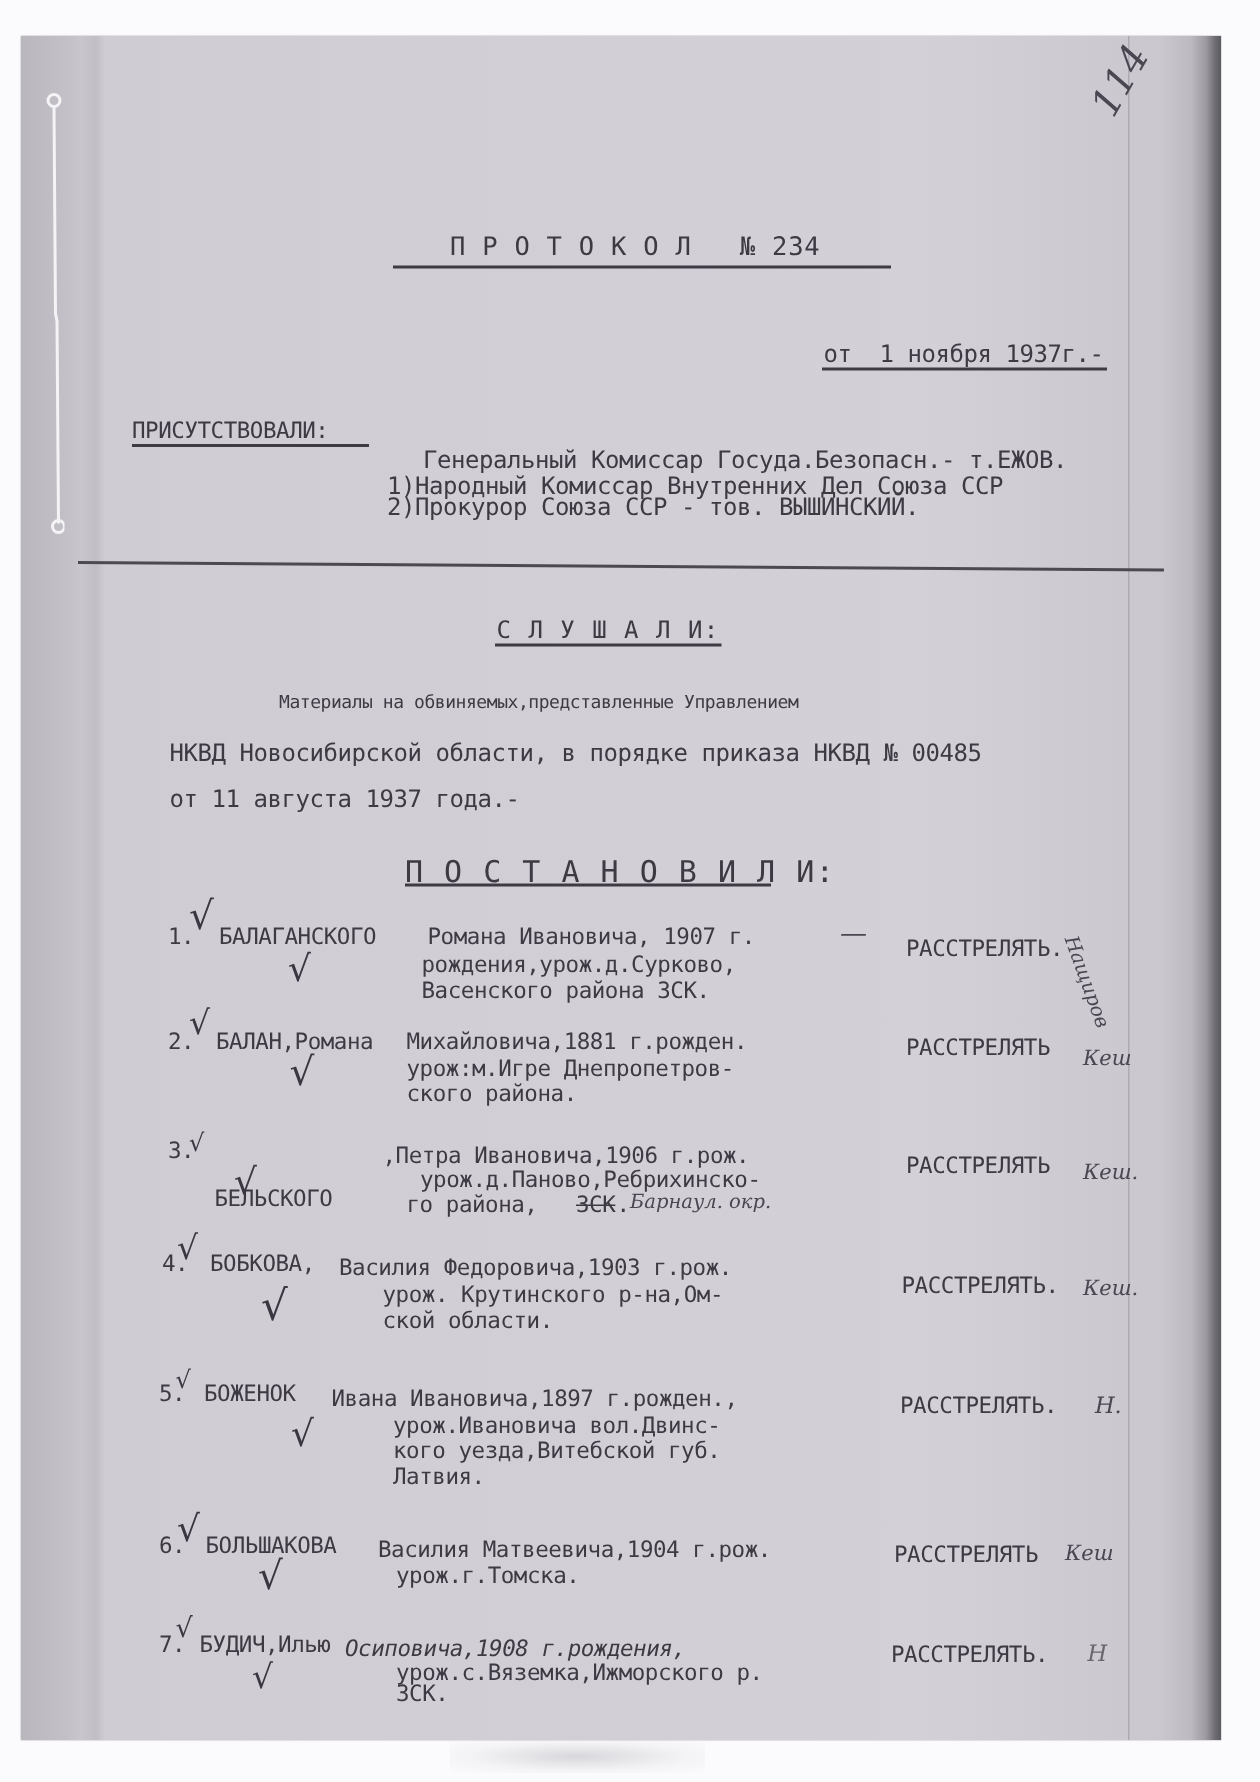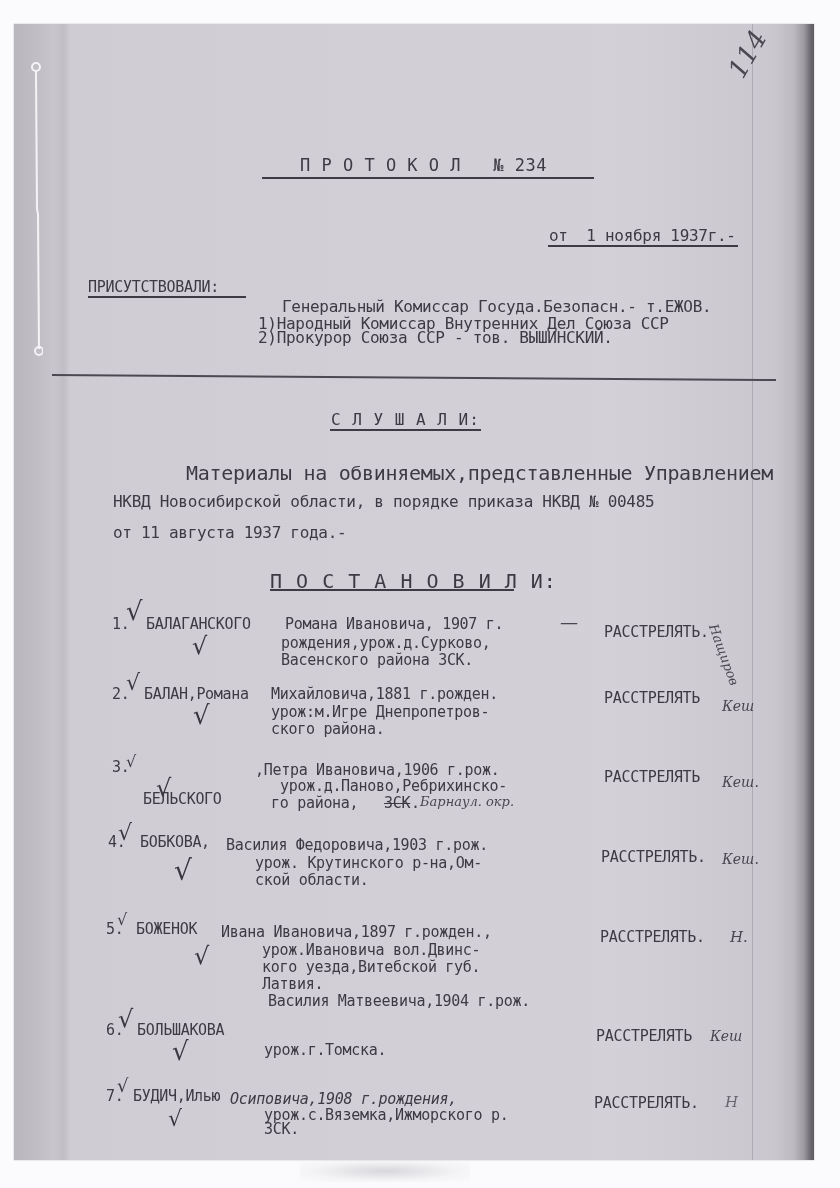--- a/index.html
+++ b/index.html
@@ -111,21 +111,21 @@
   <div class="typed" style="left:88px; top:278px;">ПРИСУТСТВОВАЛИ:</div>
   <div class="underline" style="left:88px; top:296px; width:158px; height:1.5px;"></div>
   <div class="typed" style="left:258px; top:280px; font-size:16px;margin-top:34px;">1)Народный Комиссар Внутренних Дел Союза ССР</div>
   <div class="typed" style="left:282px; top:297px; font-size:16px;">Генеральный Комиссар Госуда.Безопасн.- т.ЕЖОВ.</div>
   <div class="typed" style="left:258px; top:328px; font-size:16px;">2)Прокурор Союза ССР - тов. ВЫШИНСКИЙ.</div>
 
   <div class="underline" style="left:52px; top:374px; width:724px; height:1.5px; transform:rotate(0.4deg); transform-origin:left center; background:#4c4953;"></div>
 
   <div class="typed" style="left:331px; top:410px; font-size:16px; letter-spacing:1px;">С Л У Ш А Л И:</div>
   <div class="underline" style="left:330px; top:429px; width:151px; height:2px;"></div>
-  <div class="typed" style="left:186px; top:461px; font-size:20px;">Материалы на обвиняемых,представленные Управлением</div>
+  <div class="typed" style="left:186px; top:461px; font-size:12px;">Материалы на обвиняемых,представленные Управлением</div>
   <div class="typed" style="left:113px; top:492px; font-size:16px;">НКВД Новосибирской области, в порядке приказа НКВД № 00485</div>
   <div class="typed" style="left:113px; top:523px; font-size:16px;">от 11 августа 1937 года.-</div>
 
   <div class="typed" style="left:270px; top:569px; font-size:20px; letter-spacing:1px;">П О С Т А Н О В И Л И:</div>
   <div class="underline" style="left:270px; top:589px; width:244px; height:2px;"></div>
 
   <div>
     <div class="typed" style="left:112px; top:615px;">1.</div>
     <div class="check" style="left:126px; top:596px; font-size:26px;">√</div>
     <div class="typed" style="left:146px; top:615px;text-align:right;">БАЛАГАНСКОГО</div>
@@ -189,21 +189,21 @@
     <div class="typed" style="left:262px; top:975px;">Латвия.</div>
     <div class="check" style="left:194px; top:942px; font-size:24px;">√</div>
     <div class="typed" style="left:600px; top:928px;">РАССТРЕЛЯТЬ.</div>
     <div class="hand" style="left:730px; top:928px; font-size:15px;">Н.</div>
   </div>
 
   <div>
     <div class="typed" style="left:106px; top:1021px;">6.</div>
     <div class="check" style="left:118px; top:1005px; font-size:24px;">√</div>
     <div class="typed" style="left:137px; top:1021px;">БОЛЬШАКОВА</div>
-    <div class="typed" style="left:252px; top:992px;margin-left:16px;">Василия Матвеевича,1904 г.рож.</div>
+    <div class="typed" style="left:252px; top:1024px;">Василия Матвеевича,1904 г.рож.</div>
     <div class="typed" style="left:264px; top:1041px;">урож.г.Томска.</div>
     <div class="check" style="left:172px; top:1036px; font-size:26px;">√</div>
     <div class="typed" style="left:596px; top:1027px;">РАССТРЕЛЯТЬ</div>
     <div class="hand" style="left:710px; top:1028px; font-size:14px;">Кеш</div>
   </div>
 
   <div>
     <div class="typed" style="left:106px; top:1087px;">7.</div>
     <div class="check" style="left:117px; top:1075px; font-size:18px;">√</div>
     <div class="typed" style="left:133px; top:1087px;">БУДИЧ,Илью</div>

